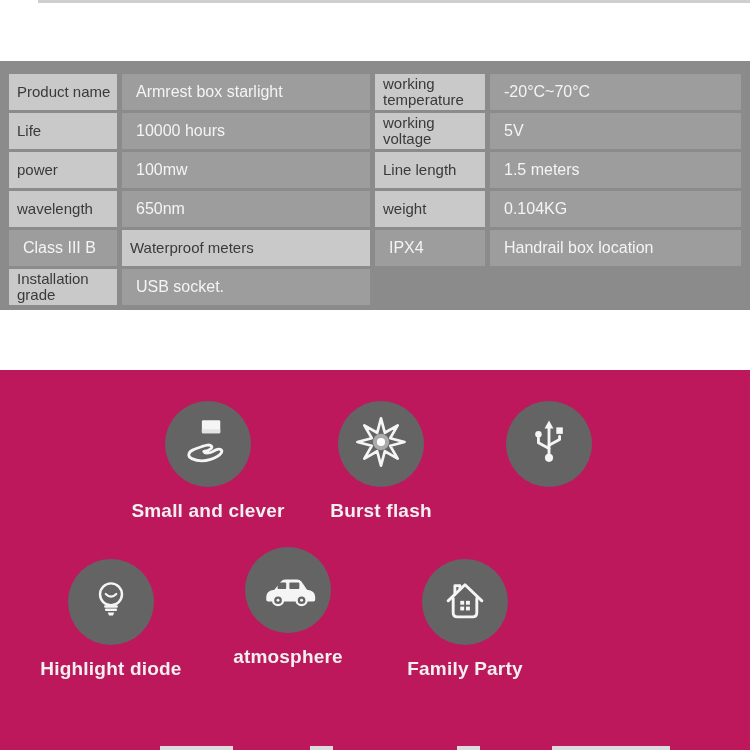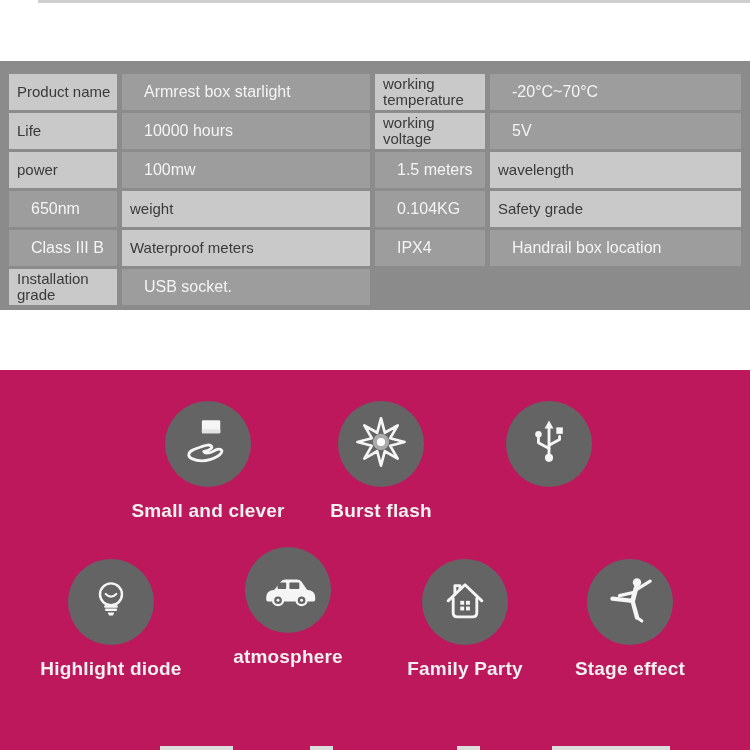--- a/index.html
+++ b/index.html
@@ -20,21 +20,21 @@
     column-gap:5px;row-gap:3px;
     grid-auto-rows:36px;
   }
   .cell{display:flex;align-items:center;box-sizing:border-box;overflow:hidden;}
   .cell.label{
     background:#c9c9c9;color:#3a3a3a;
     font-size:15px;line-height:16px;padding-left:8px;padding-right:6px;
   }
   .cell.value{
     background:#9d9d9d;color:#f4f4f4;
-    font-size:16px;line-height:18px;padding-left:22px;
+    font-size:16px;line-height:18px;padding-left:14px;
   }
 
   
   .panel{position:absolute;left:0;top:362px;width:750px;height:426px;background:#be185d;margin-top:8px;}
   .feature{position:absolute;width:170px;text-align:center;}
   .feature .circle{
     width:86px;height:86px;border-radius:50%;background:#646464;
     margin:0 auto;display:flex;align-items:center;justify-content:center;
   }
   .feature .flabel{
@@ -68,28 +68,28 @@
   <div class="cell label">working temperature</div>
   <div class="cell value">-20°C~70°C</div>
 
   <div class="cell label">Life</div>
   <div class="cell value">10000 hours</div>
   <div class="cell label">working voltage</div>
   <div class="cell value">5V</div>
 
   <div class="cell label">power</div>
   <div class="cell value">100mw</div>
+  <div class="cell label">Line length</div>
   <div class="cell value">1.5 meters</div>
 
   <div class="cell label">wavelength</div>
   <div class="cell value">650nm</div>
   <div class="cell label">weight</div>
   <div class="cell value">0.104KG</div>
 
-  <div class="cell label">Safety grade</div>
   <div class="cell value">Class III B</div>
   <div class="cell label">Waterproof meters</div>
   <div class="cell value">IPX4</div>
 
   <div class="cell value">Handrail box location</div>
   <div class="cell label">Installation grade</div>
   <div class="cell value">USB socket.</div>
 </div>
 
 <div class="panel">
@@ -182,37 +182,19 @@
           <rect x="26.4" y="33" width="4.6" height="4.6" fill="#f5f5f5"></rect>
           <rect x="33.2" y="33" width="4.6" height="4.6" fill="#f5f5f5"></rect>
           <rect x="26.4" y="39.8" width="4.6" height="4.6" fill="#f5f5f5"></rect>
           <rect x="33.2" y="39.8" width="4.6" height="4.6" fill="#f5f5f5"></rect>
         </svg>
       </span>
     </div>
     <div class="flabel">Family Party</div>
   </div>
 
-  <div class="feature f6">
-    <div class="circle">
-      <span>
-        <svg width="56" height="56" viewBox="0 0 64 64">
-          <circle cx="40" cy="12" r="4.8" fill="#f5f5f5"></circle>
-          <g stroke="#f5f5f5" fill="none" stroke-linecap="round">
-            <path d="M39,18 L35,33" stroke-width="5.5"></path>
-            <path d="M38,21 L55,10.5" stroke-width="3.8"></path>
-            <path d="M38,23 L20,27" stroke-width="3.8"></path>
-            <path d="M35,33 L12,30.5" stroke-width="5"></path>
-            <path d="M35,33 C37,42 39,47 40,52" stroke-width="5"></path>
-            <path d="M40,52 L45.5,56" stroke-width="3.5"></path>
-          </g>
-        </svg>
-      </span>
-    </div>
-    <div class="flabel">Stage effect</div>
-  </div>
 
 </div>
 
 <div class="bottom-sliver s0"></div>
 <div class="bottom-sliver s1"></div>
 <div class="bottom-sliver s2"></div>
 <div class="bottom-sliver s3"></div>
 
 </body></html>

